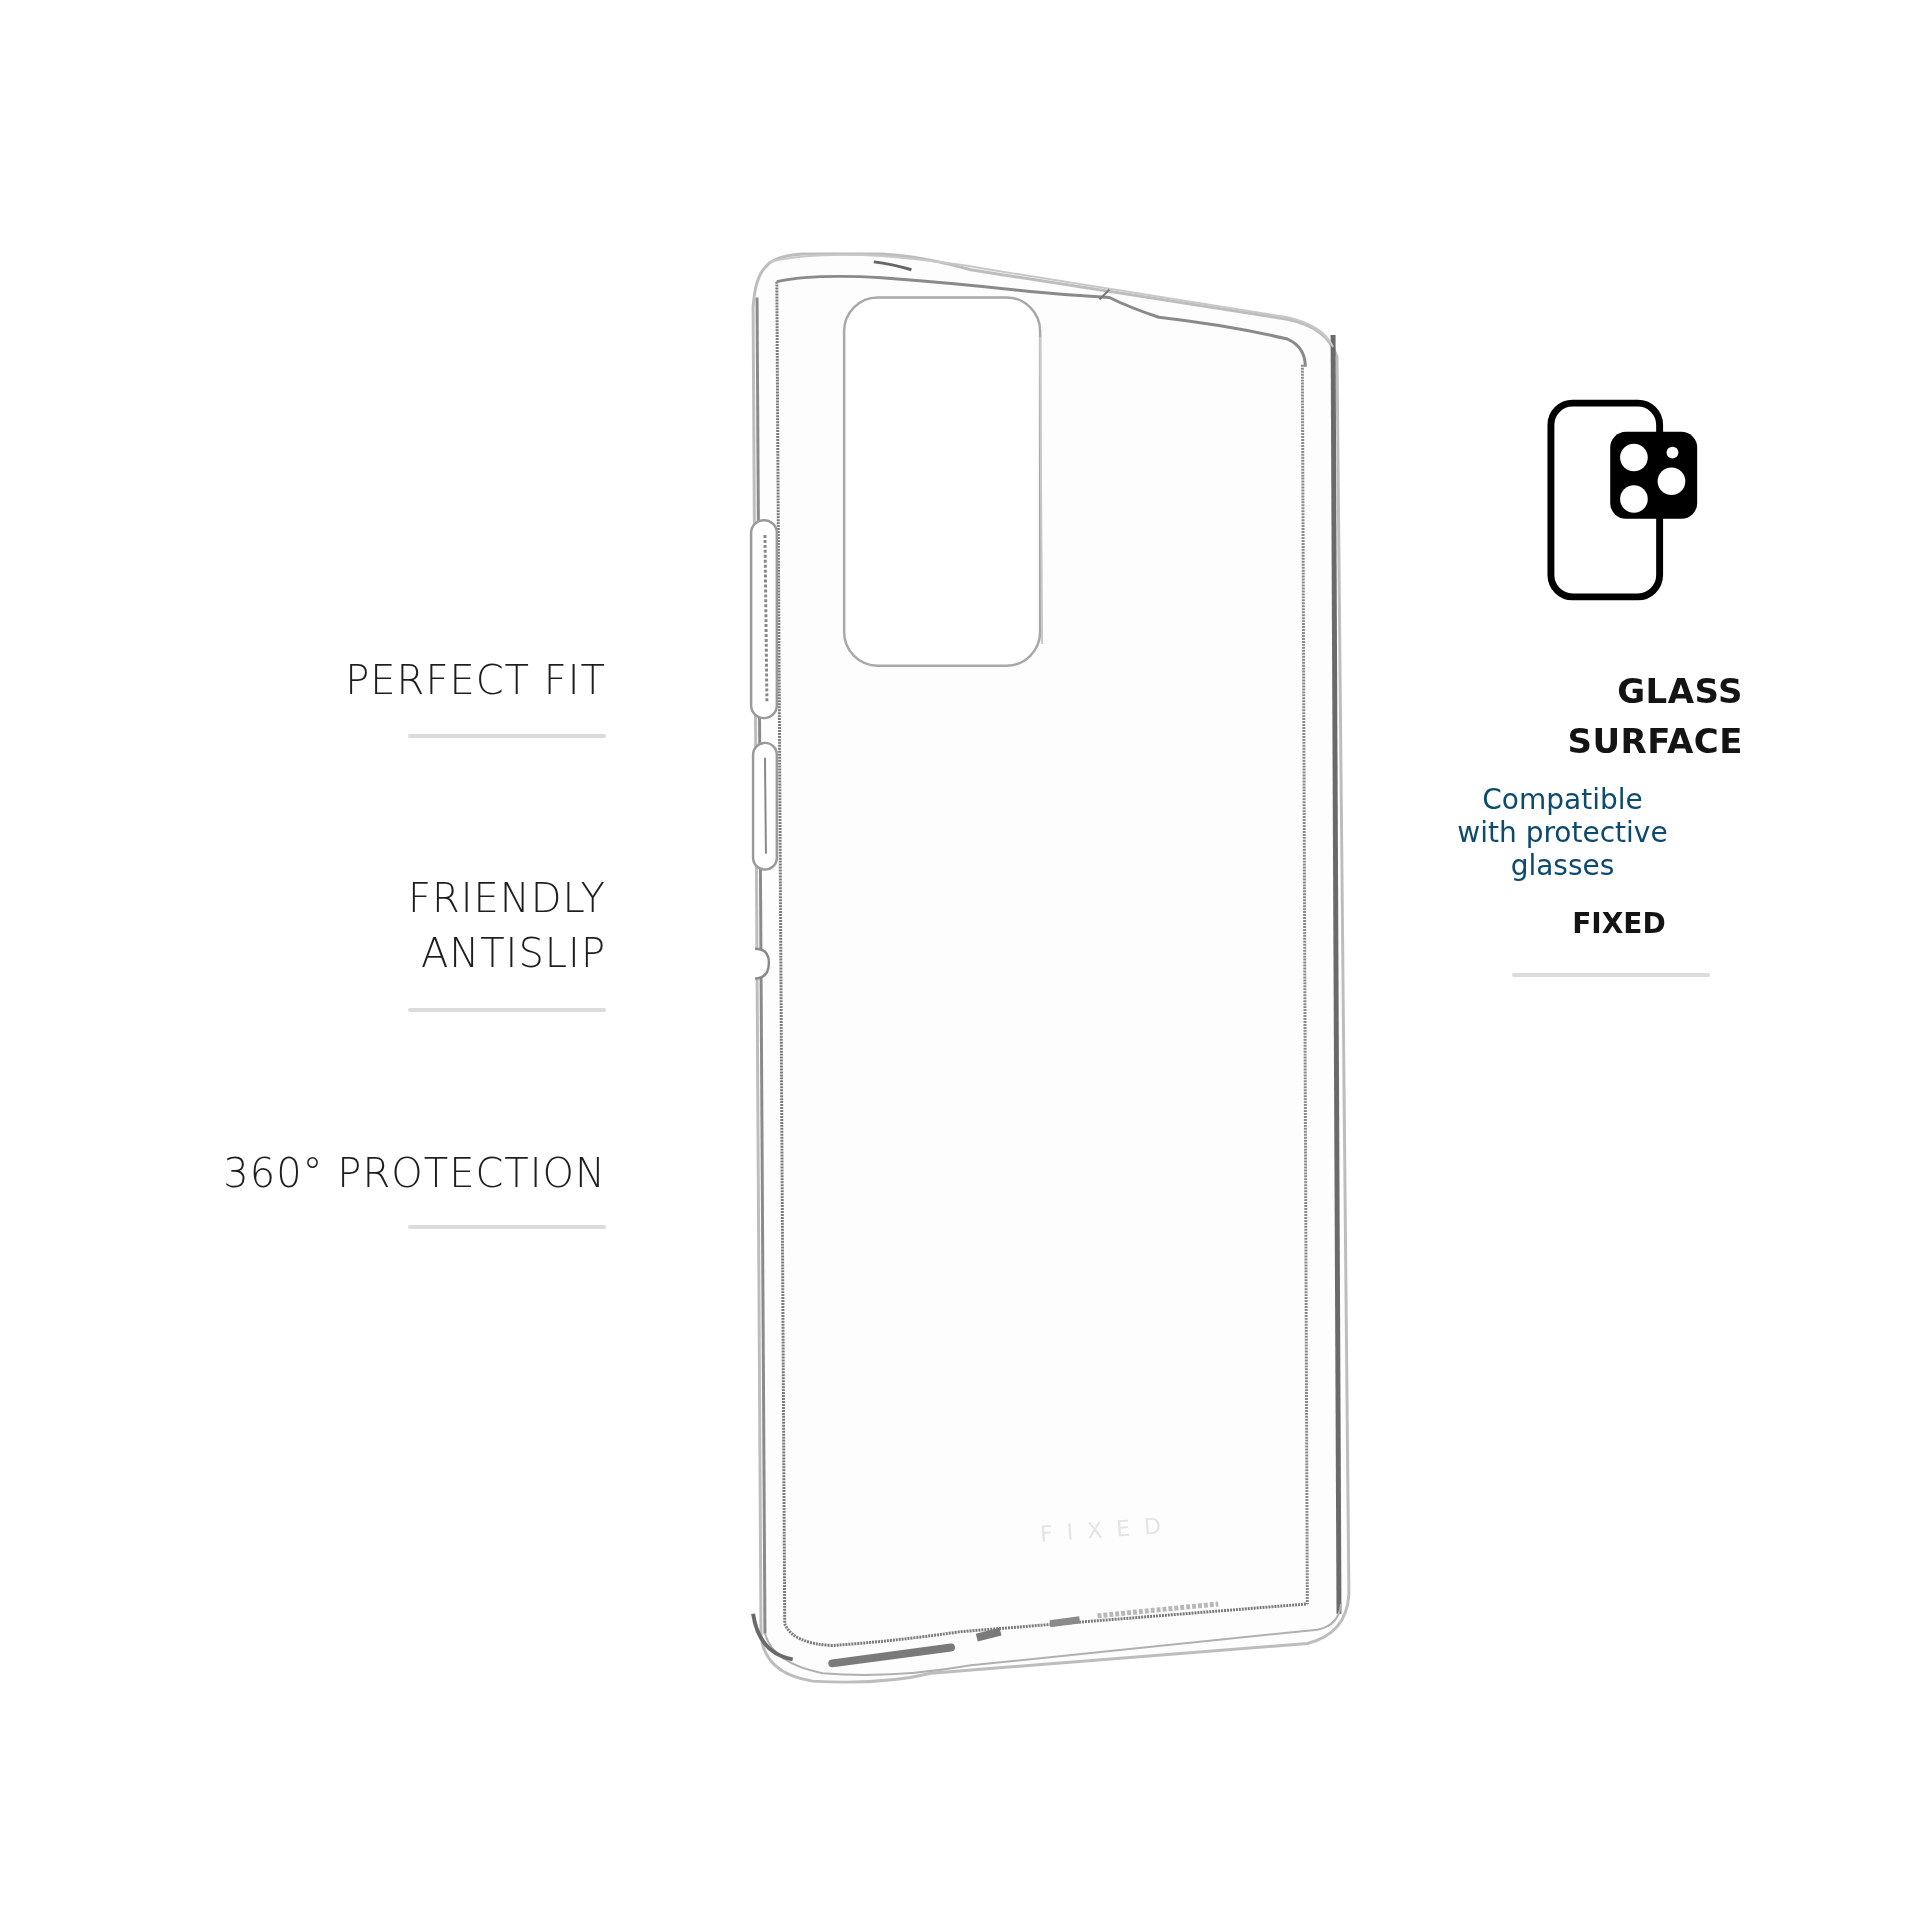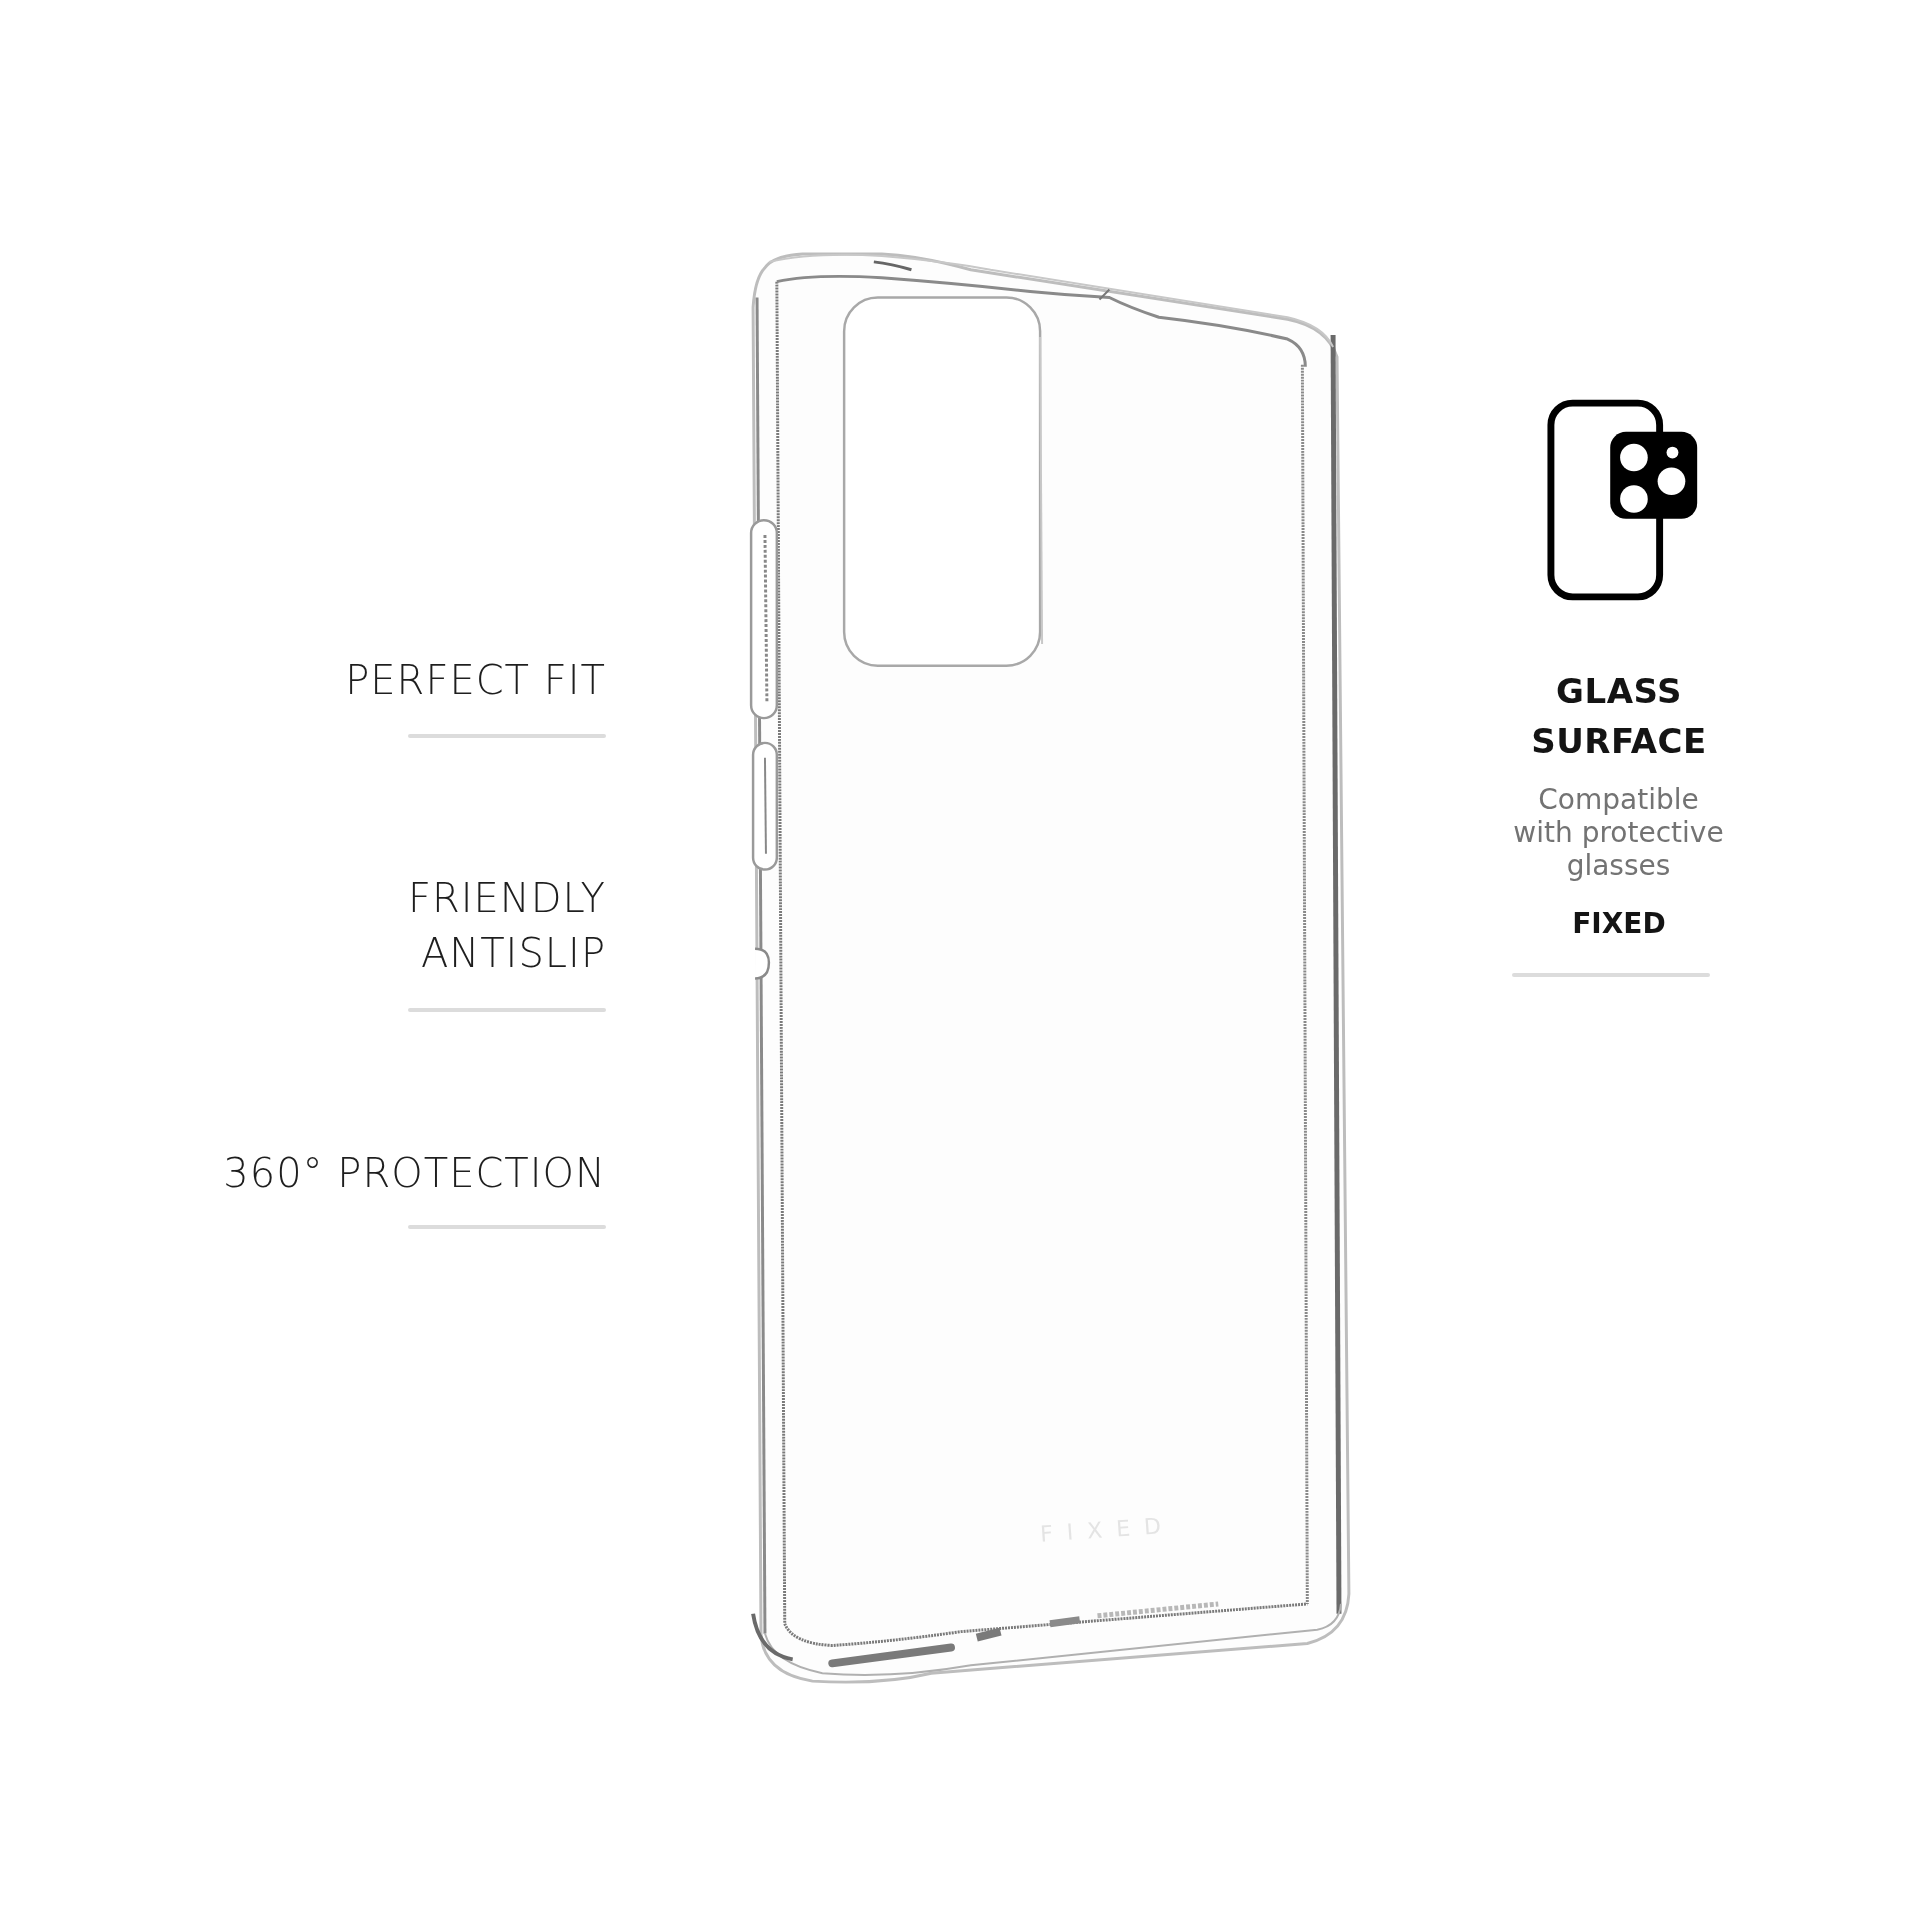--- a/index.html
+++ b/index.html
@@ -41,38 +41,38 @@
     #d1 { top: 734px; }
     #f2 { top: 871px; }
     #d2 { top: 1008px; }
     #f3 { top: 1146px; }
     #d3 { top: 1225px; }
     .gf-title {
       position: absolute;
       top: 666px;
       left: 1495px;
       width: 248px;
-      text-align: center;
+      text-align: right;
       font-family: "DejaVu Sans", sans-serif;
       font-weight: bold;
       font-size: 34px;
       line-height: 50px;
       letter-spacing: 0.5px;
       color: #141414;
     }
     .gf-desc {
       position: absolute;
       top: 783px;
-      left: 1480px;
+      left: 1424px;
       width: 277px;
       text-align: center;
       font-family: "DejaVu Sans", sans-serif;
       font-size: 28px;
       line-height: 33px;
-      color: #737373;
+      color: #0c4a6e;
     }
     .gf-brand {
       position: absolute;
       top: 904px;
       left: 1495px;
       width: 248px;
       text-align: center;
       font-family: "DejaVu Sans", sans-serif;
       font-weight: bold;
       font-size: 28px;

